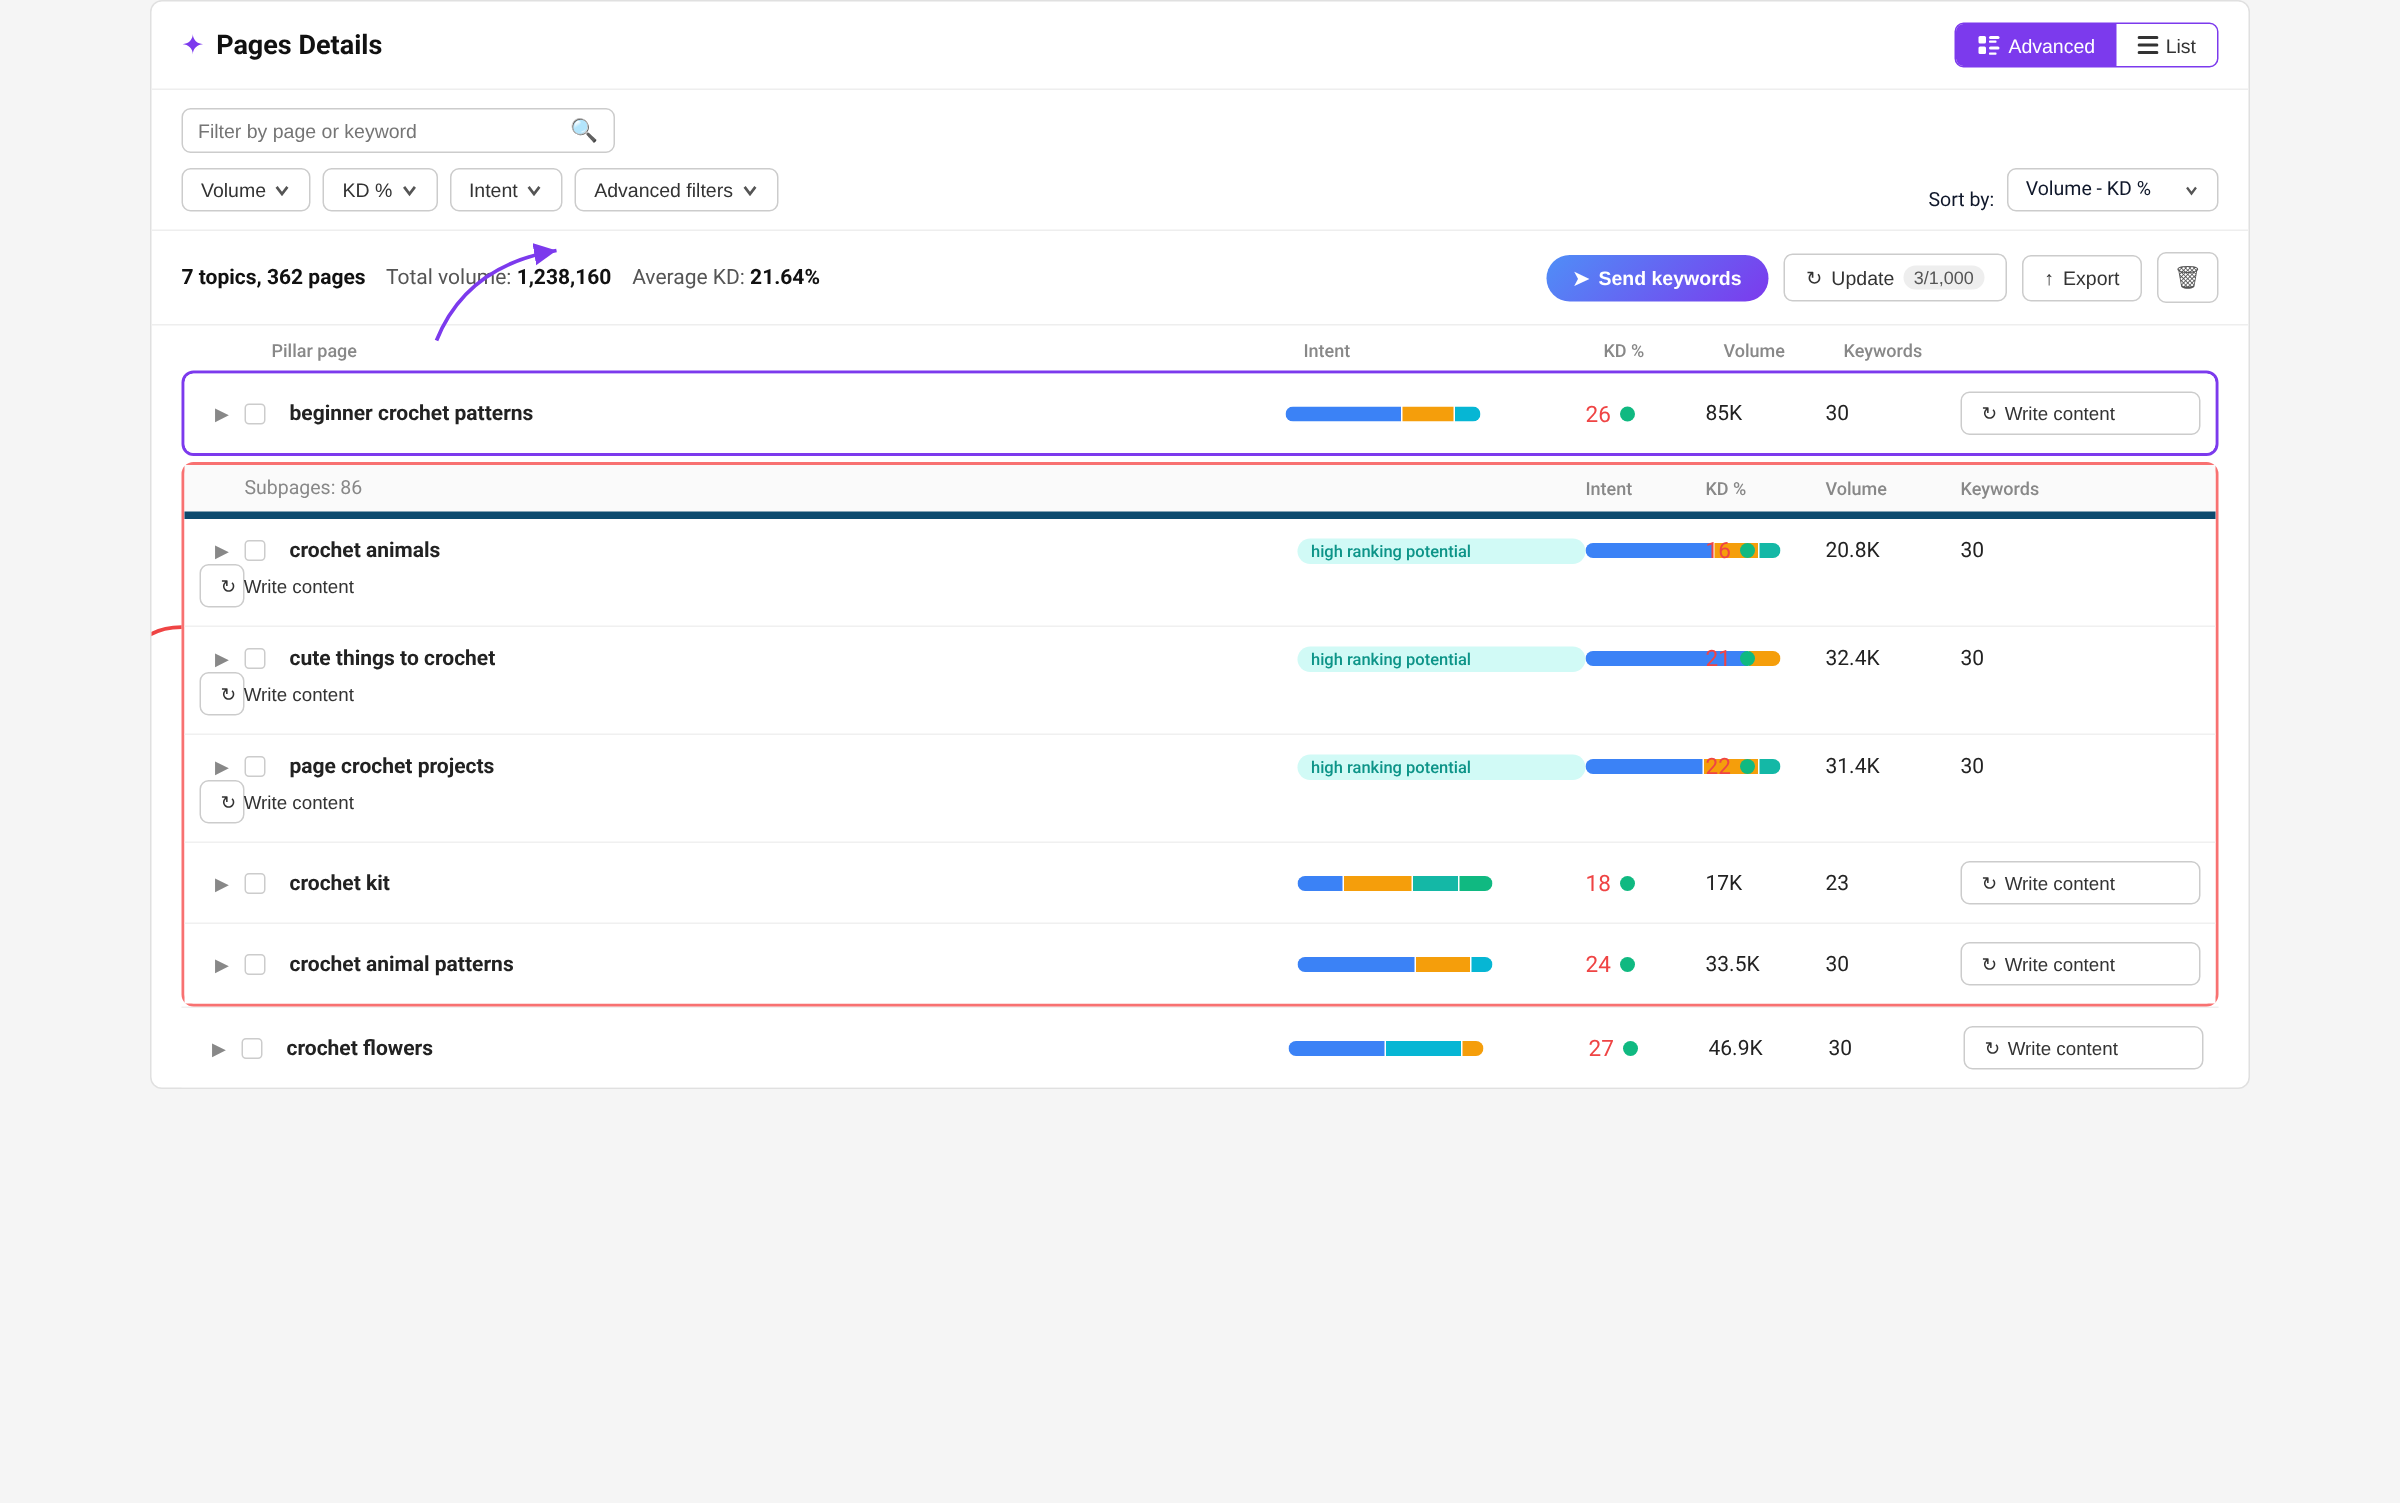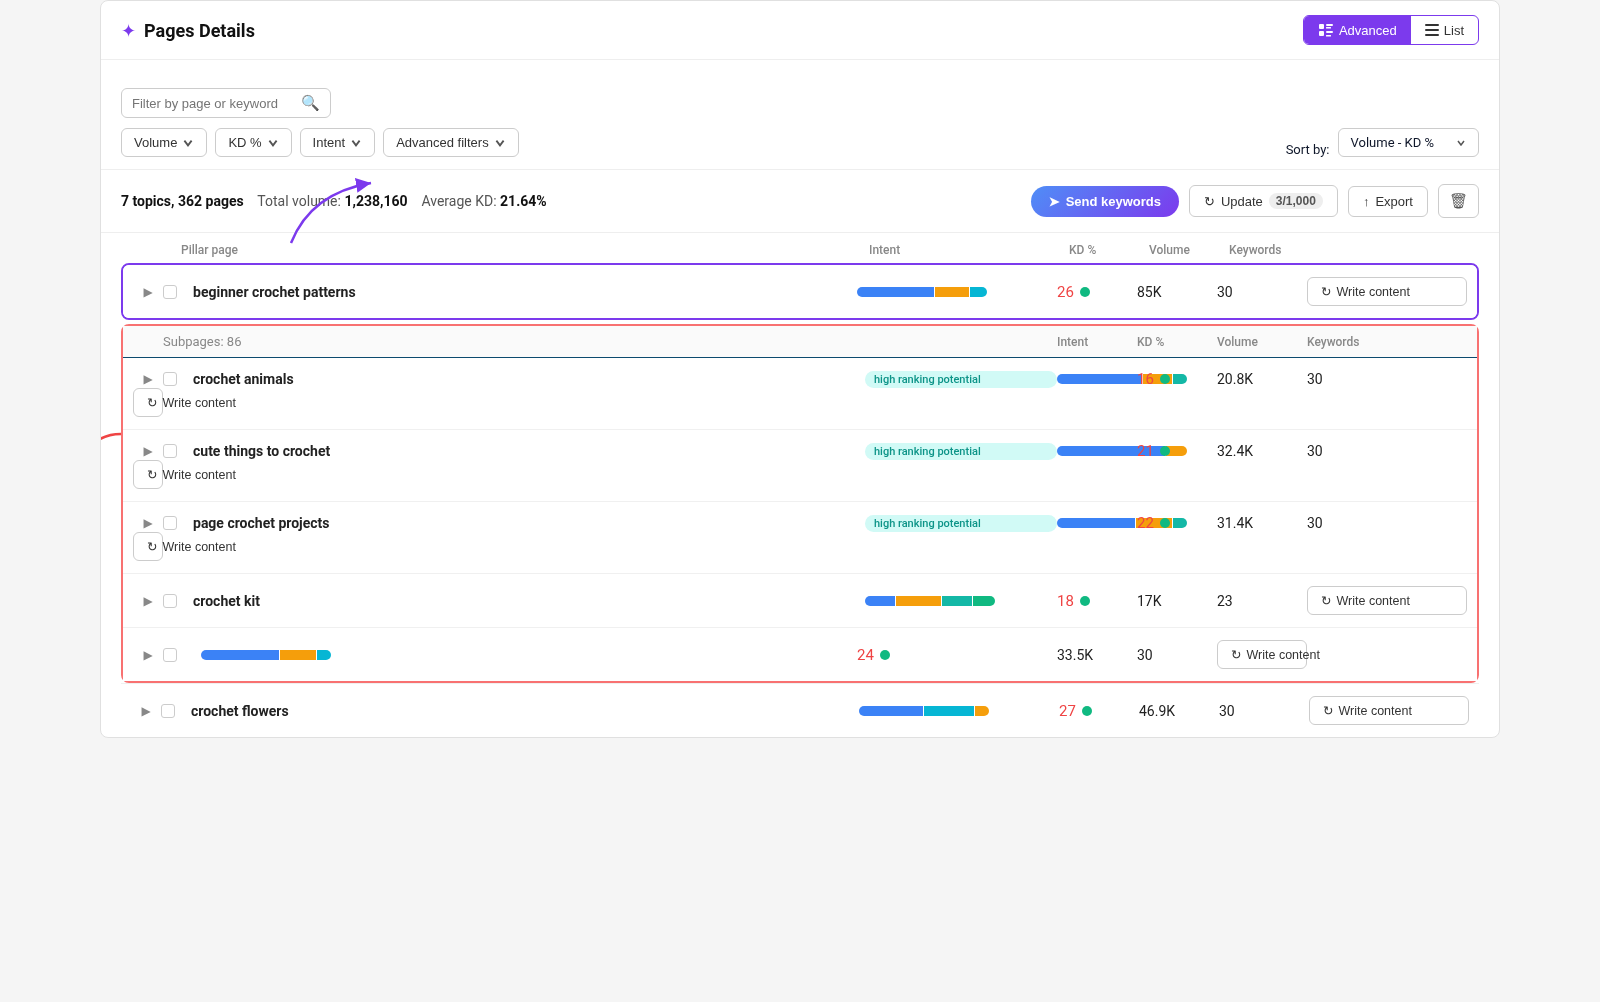--- a/index.html
+++ b/index.html
@@ -77,22 +77,21 @@
       gap: 10px;
     }
     .search-wrap {
       display: flex;
       align-items: center;
       border: 1.5px solid #ccc;
       border-radius: 6px;
       padding: 5px 10px;
       background: #fff;
       gap: 6px;
-      width: 210px;
-      margin-top: 16px;
+      width: 289px;
     }
     .search-wrap input {
       border: none;
       outline: none;
       font-size: 13px;
       color: #555;
       width: 100%;
       background: transparent;
     }
     .search-icon-svg {
@@ -187,21 +186,20 @@
       font-size: 13px;
       color: #333;
       cursor: pointer;
     }
     .badge-count {
       background: #eee;
       border-radius: 10px;
       padding: 1px 7px;
       font-size: 12px;
       color: #555;
-      font-weight: bold;
     }
     .btn-icon {
       padding: 7px 10px;
       background: #fff;
       border: 1.5px solid #ccc;
       border-radius: 6px;
       cursor: pointer;
       color: #555;
       font-size: 15px;
     }
@@ -331,21 +329,21 @@
       border: 2px solid #f87171;
       border-radius: 8px;
       overflow: visible;
       position: relative;
     }
     .subpages-header {
       display: grid;
       grid-template-columns: 30px 30px 1fr 200px 80px 80px 90px 160px;
       align-items: center;
       padding: 8px 10px;
-      border-bottom: 1px solid #0c4a6e;
+      border-bottom: 5px solid #0c4a6e;
       background: #fafafa;
     }
     .subpages-label {
       grid-column: 2 / 4;
       font-size: 13px;
       color: #888;
     }
     .subpages-col {
       font-size: 12px;
       color: #888;
@@ -636,20 +634,21 @@
           <span class="kw-cell">23</span>
           <button class="write-btn">
             <span>↻</span>
             <span>Write content</span>
           </button>
         </div>
 
         <div class="data-row" style="border-bottom:none;">
           <button class="expand-btn">▶</button>
           <div class="checkbox"></div>
+          <span class="row-name">crochet animal patterns</span>
           <div class="intent-bar" style="margin-left:8px;">
             <div class="bar-seg seg-blue" style="flex:55"></div>
             <div class="bar-seg seg-orange" style="flex:25"></div>
             <div class="bar-seg seg-cyan" style="flex:10"></div>
           </div>
           <div class="kd-cell">
             <span>24</span>
             <div class="kd-dot"></div>
           </div>
           <span class="vol-cell">33.5K</span>

